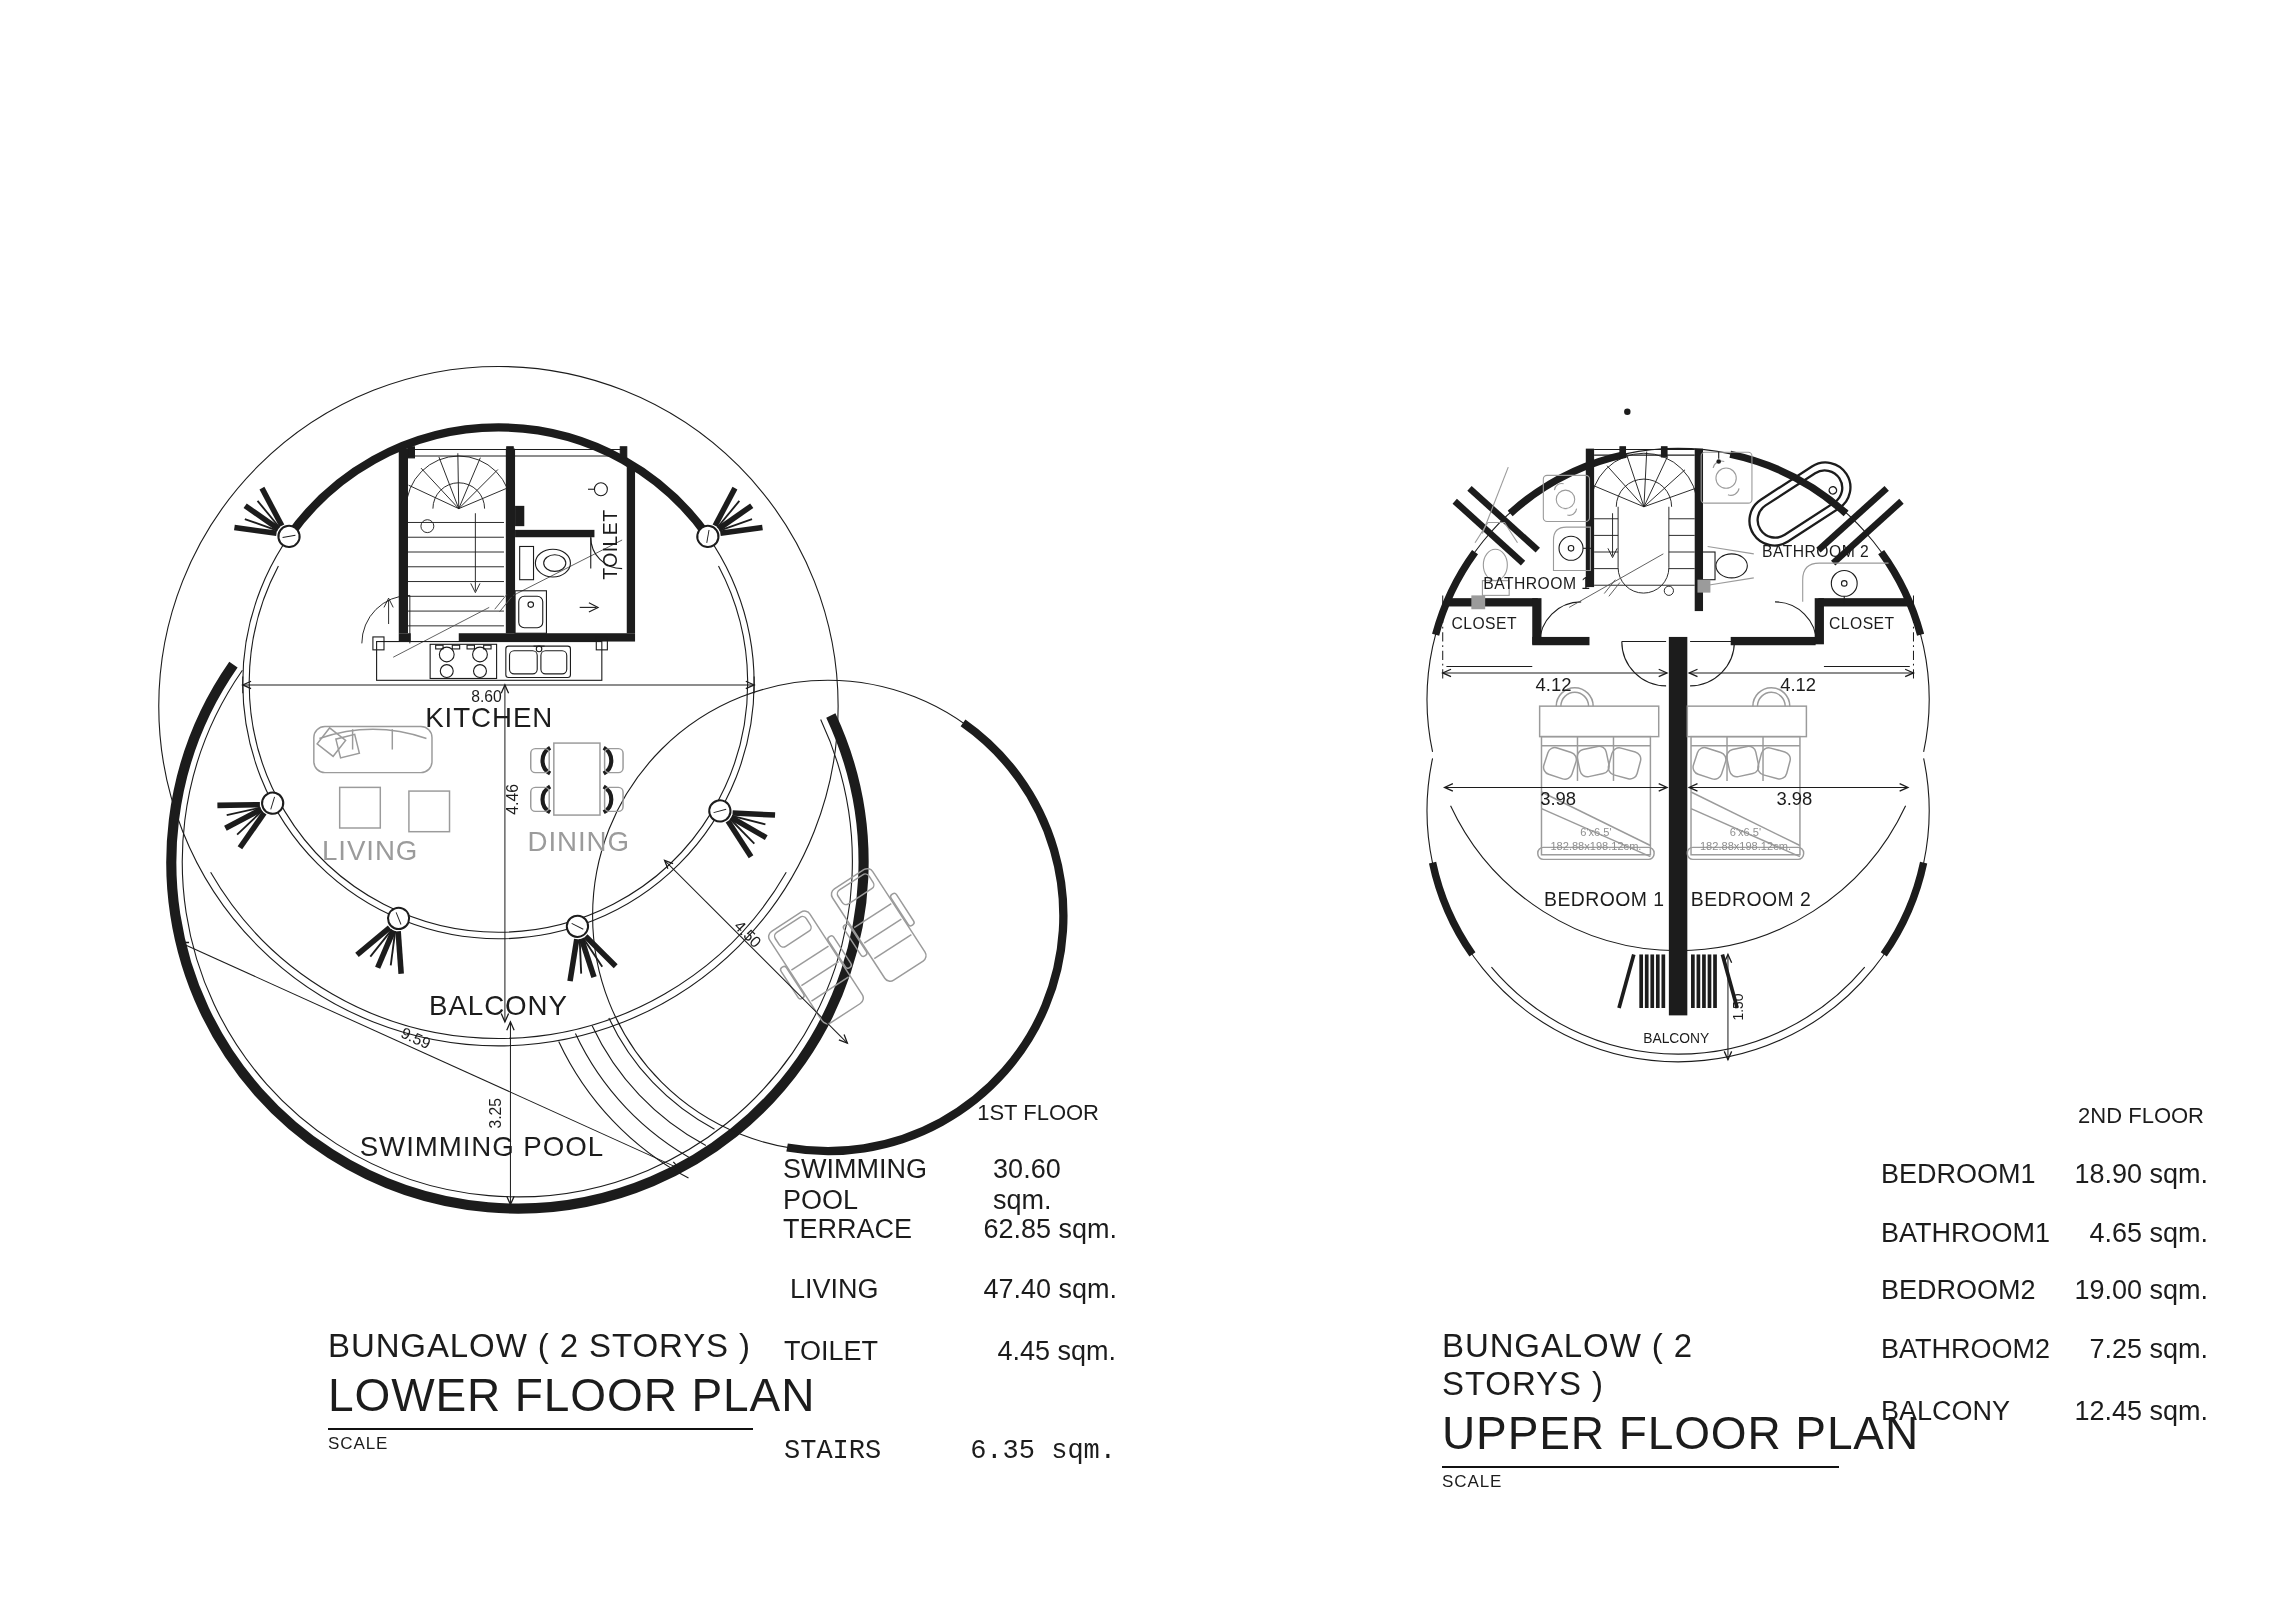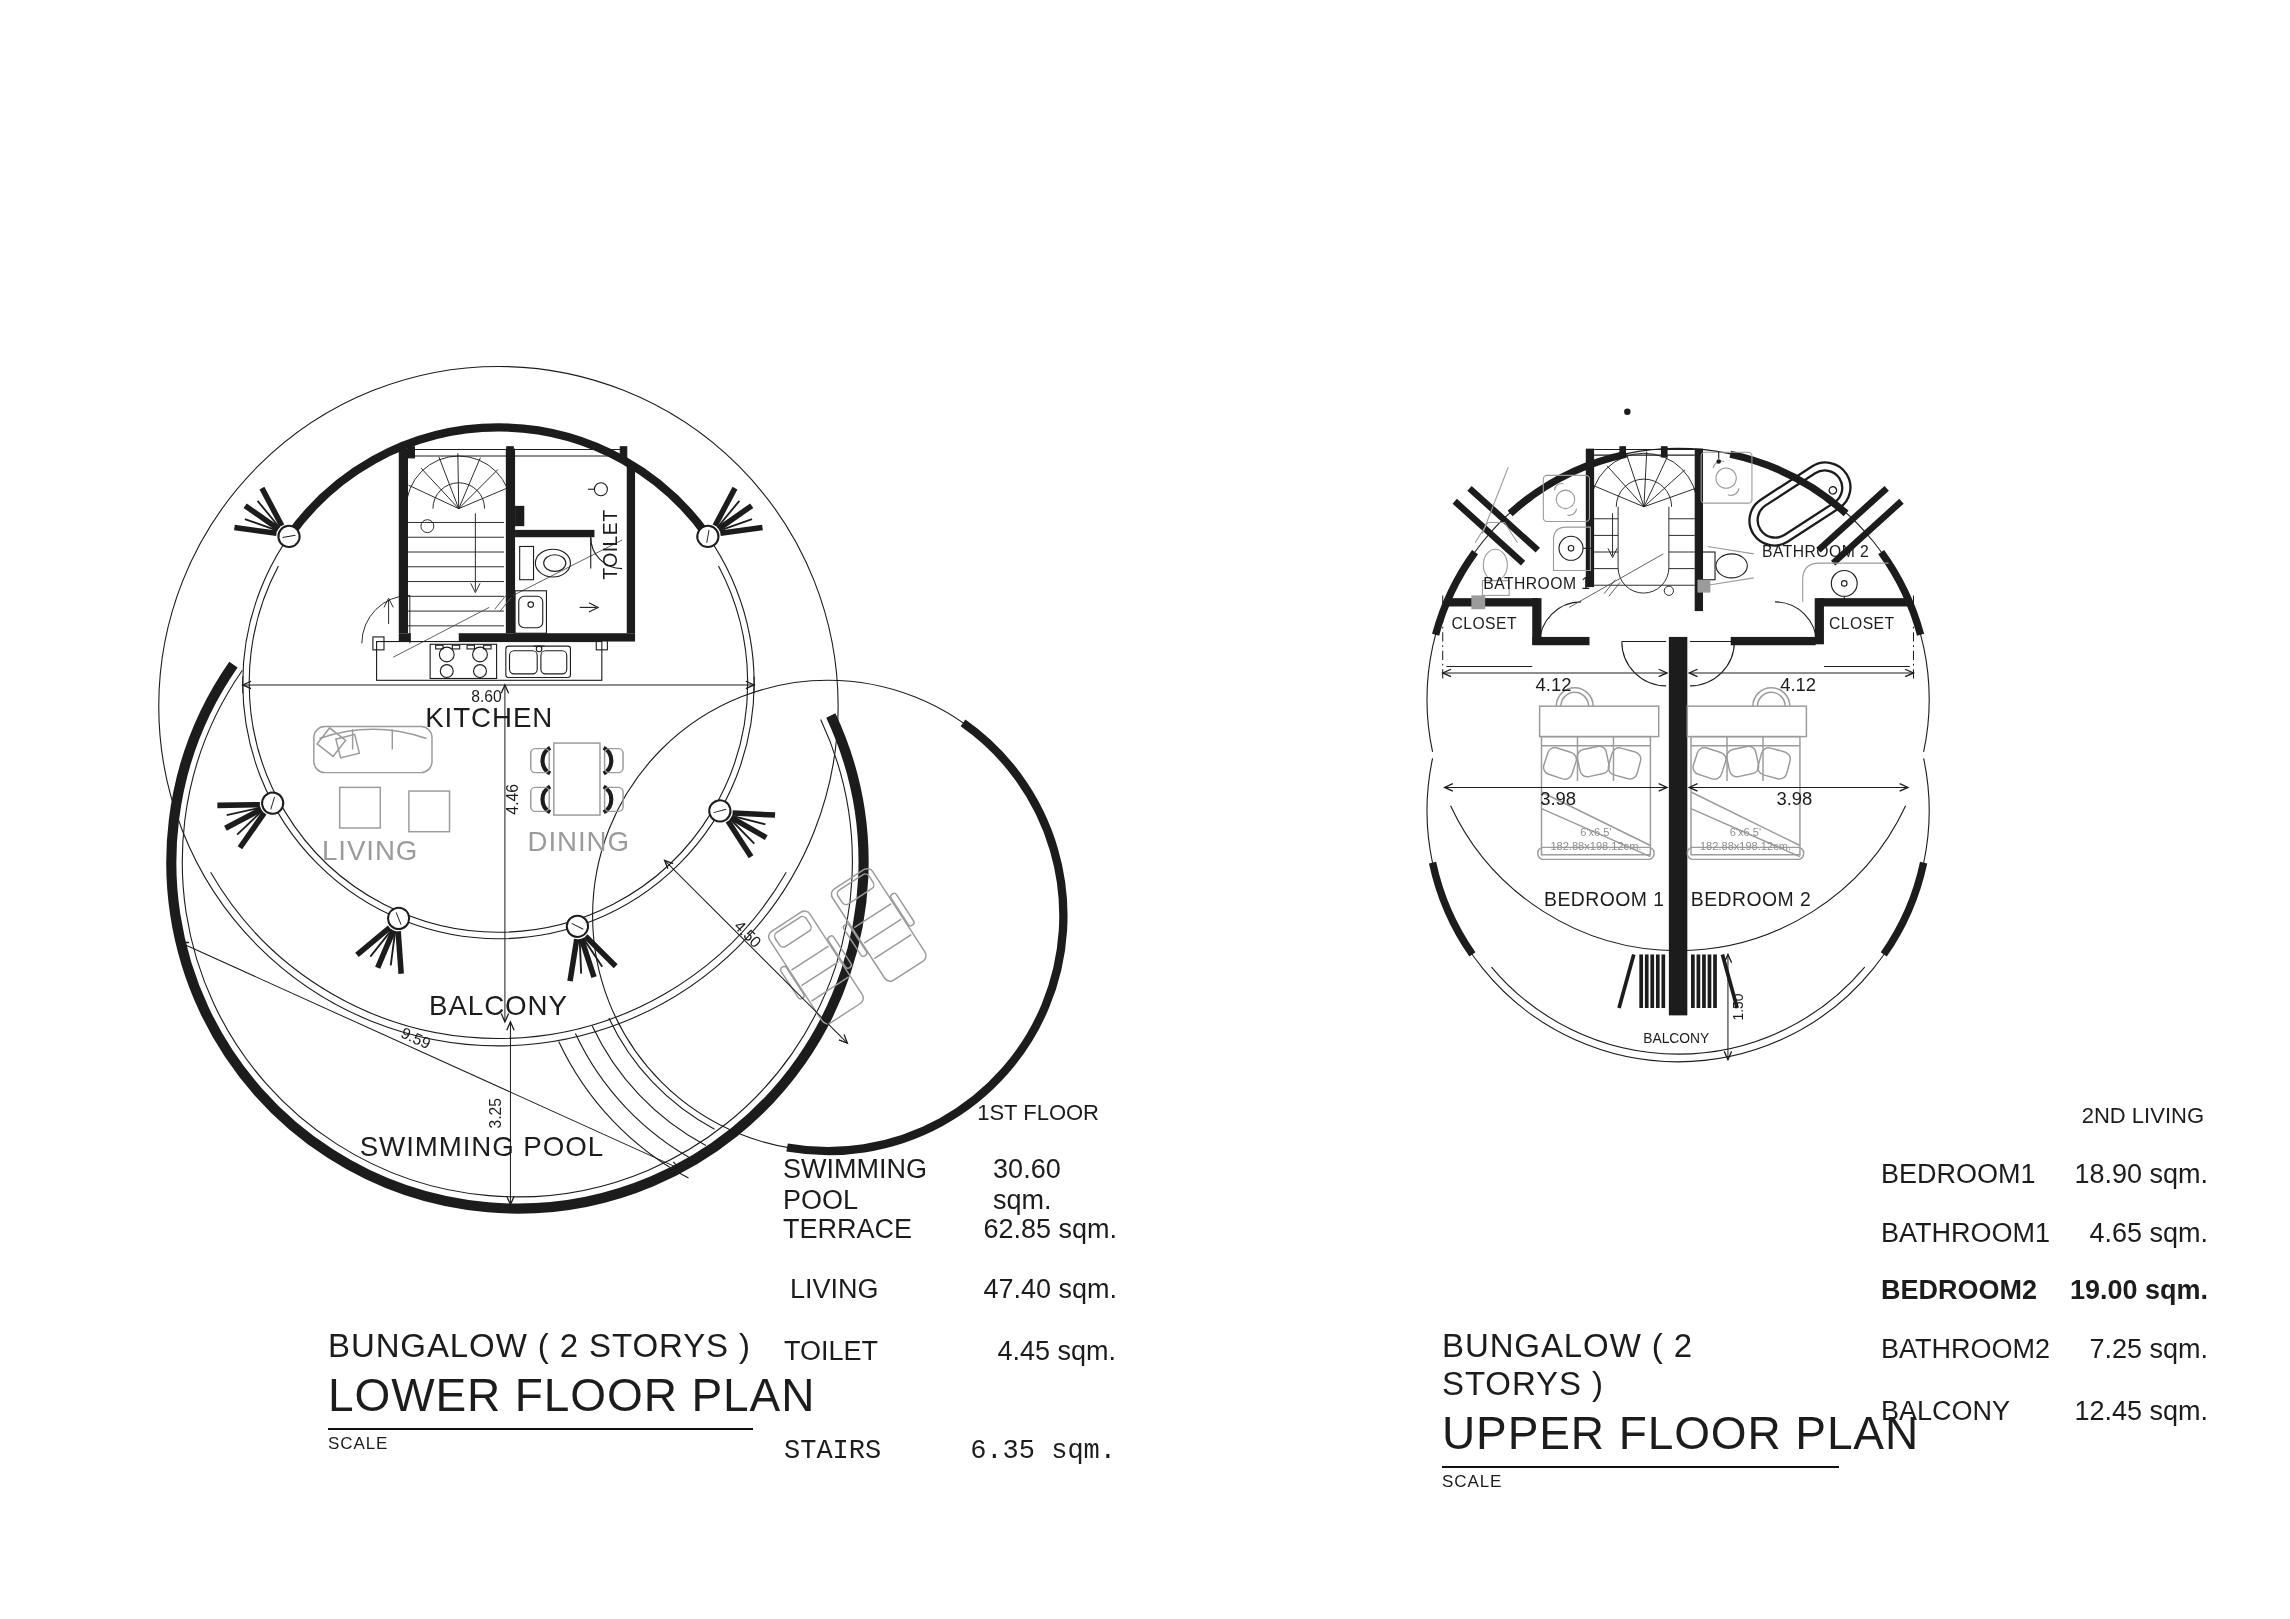--- a/index.html
+++ b/index.html
@@ -518,31 +518,31 @@
   <div class="abs t-row" style="left:784px;top:1336px;width:332px;">
     <span>TOILET</span>
     <span>4.45 sqm.</span>
   </div>
   <div class="abs t-row" style="left:784px;top:1436px;width:332px;font-family:Liberation Mono, monospace;">
     <span>STAIRS</span>
     <span>6.35 sqm.</span>
   </div>
 </div>
 
-<div class="abs t-head" style="left:1881px;top:1103px;width:323px;">2ND LIVING</div>
+<div class="abs t-head" style="left:1881px;top:1103px;width:323px;">2ND FLOOR</div>
 <div class="abs">
   <div class="abs t-row" style="left:1881px;top:1159px;width:327px;">
     <span>BEDROOM1</span>
     <span>18.90 sqm.</span>
   </div>
   <div class="abs t-row" style="left:1881px;top:1218px;width:327px;">
     <span>BATHROOM1</span>
     <span>4.65 sqm.</span>
   </div>
-  <div class="abs t-row" style="left:1881px;top:1275px;width:327px;font-weight:bold;">
+  <div class="abs t-row" style="left:1881px;top:1275px;width:327px;">
     <span>BEDROOM2</span>
     <span>19.00 sqm.</span>
   </div>
   <div class="abs t-row" style="left:1881px;top:1334px;width:327px;">
     <span>BATHROOM2</span>
     <span>7.25 sqm.</span>
   </div>
   <div class="abs t-row" style="left:1881px;top:1396px;width:327px;">
     <span>BALCONY</span>
     <span>12.45 sqm.</span>

